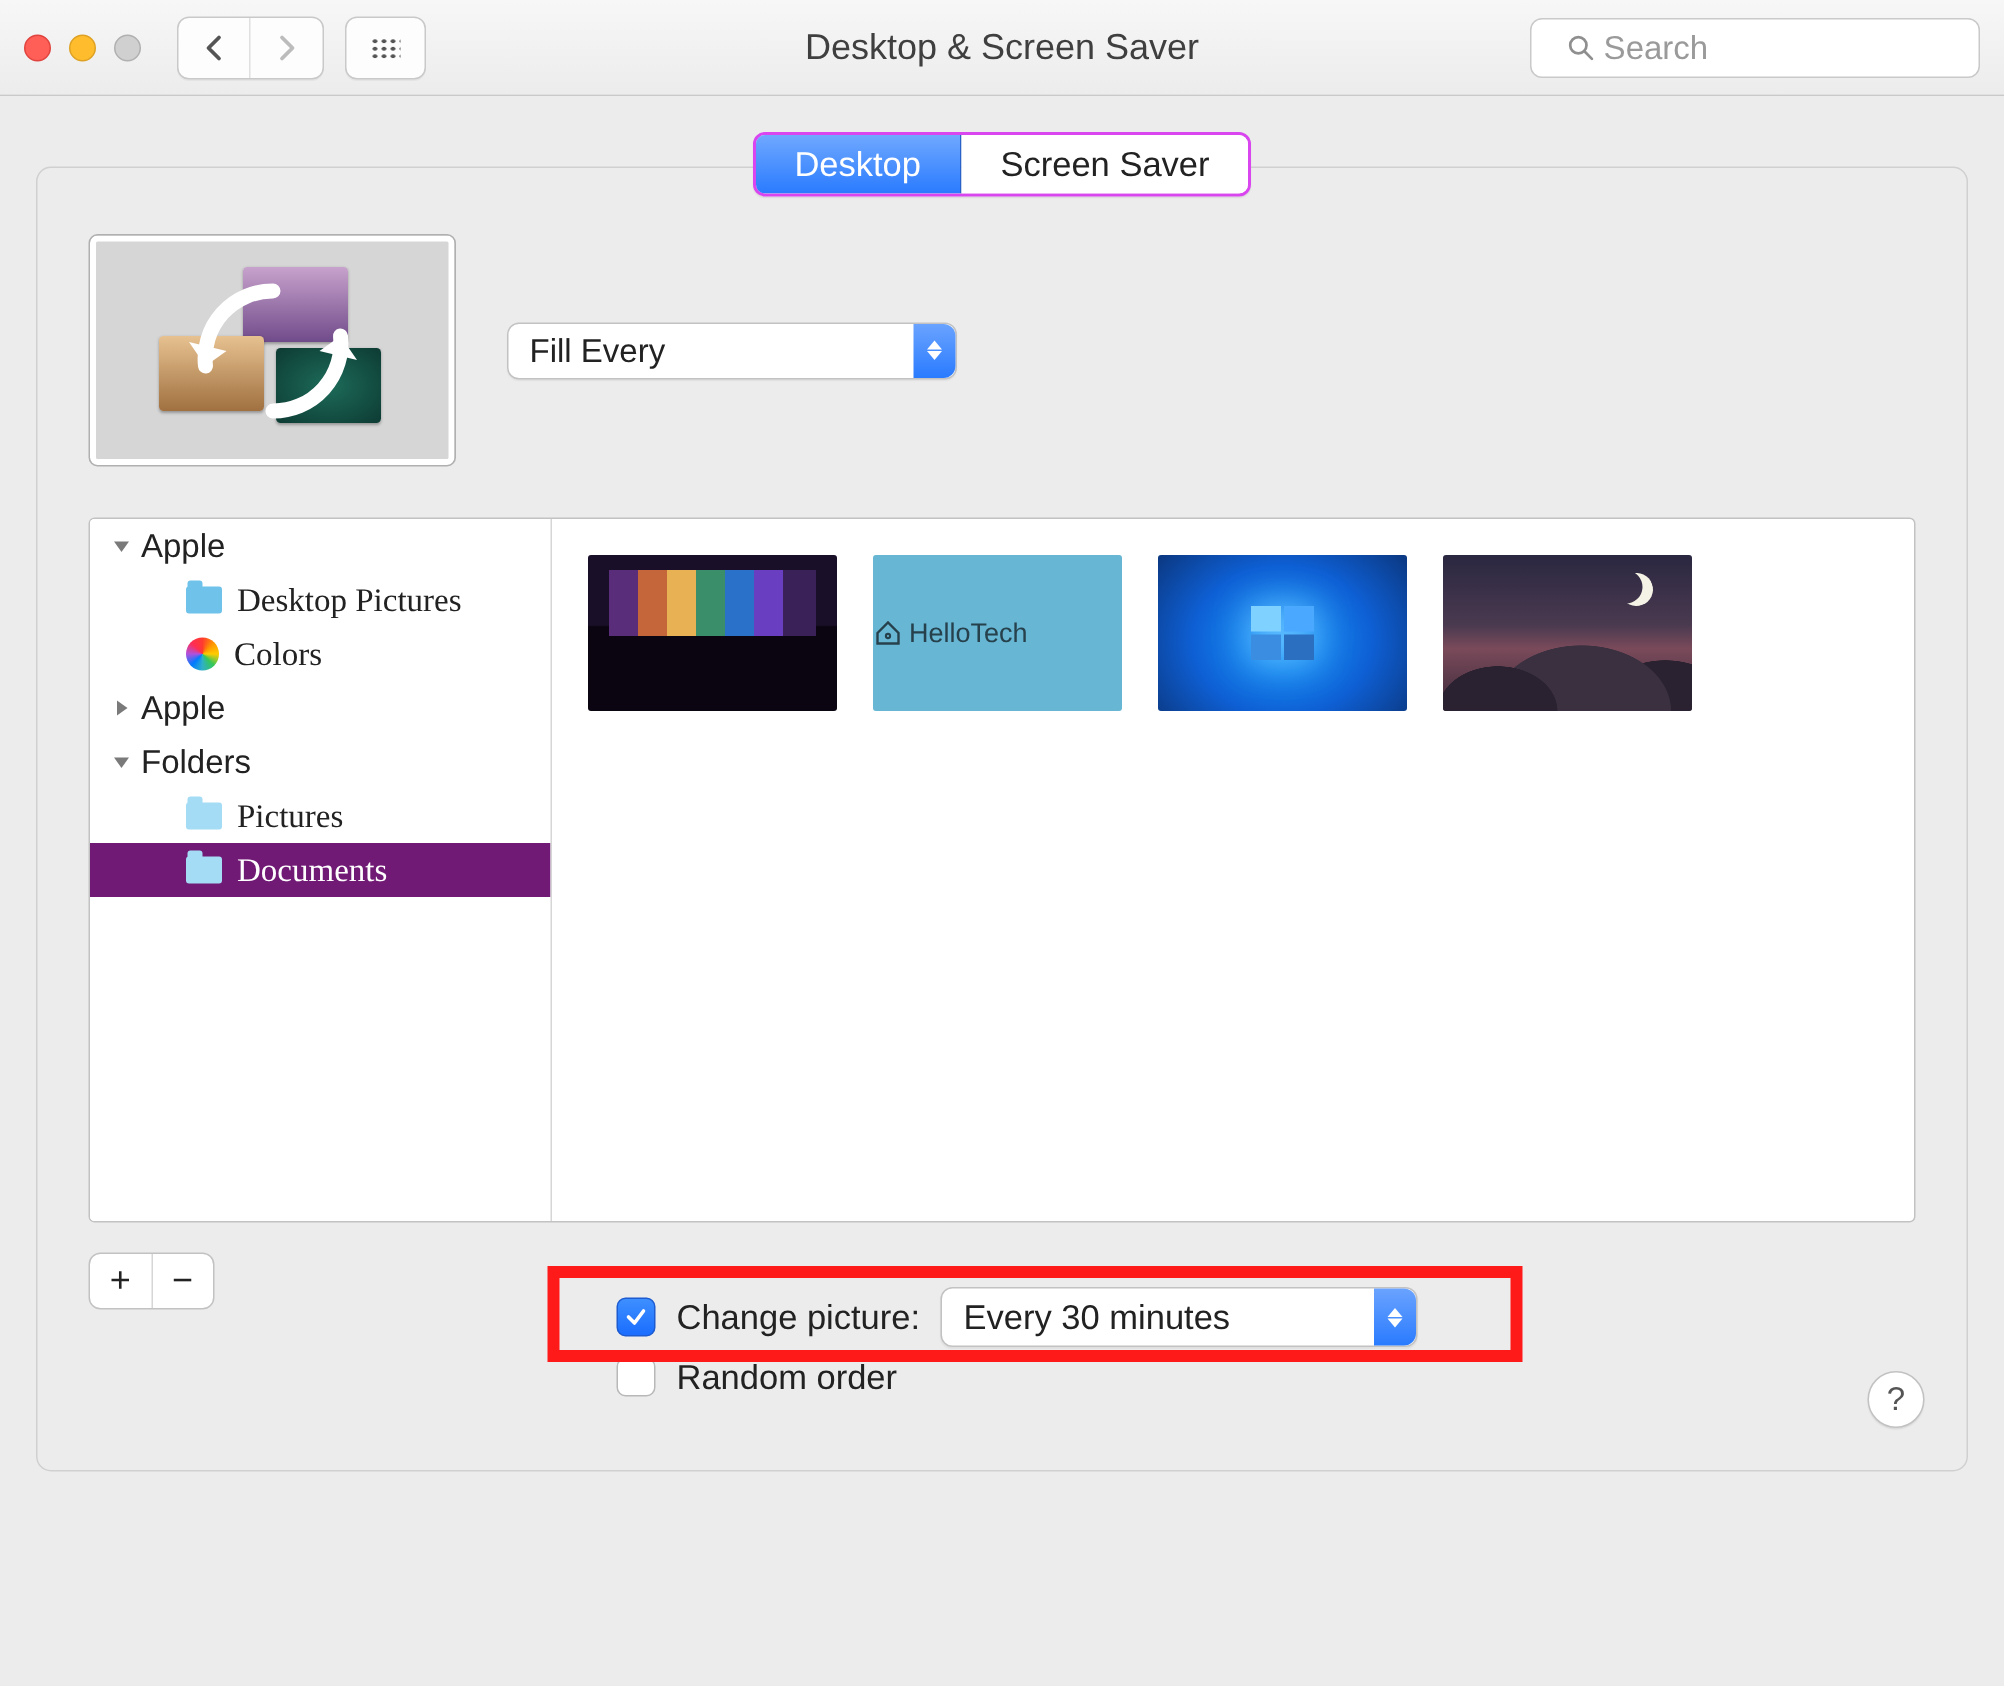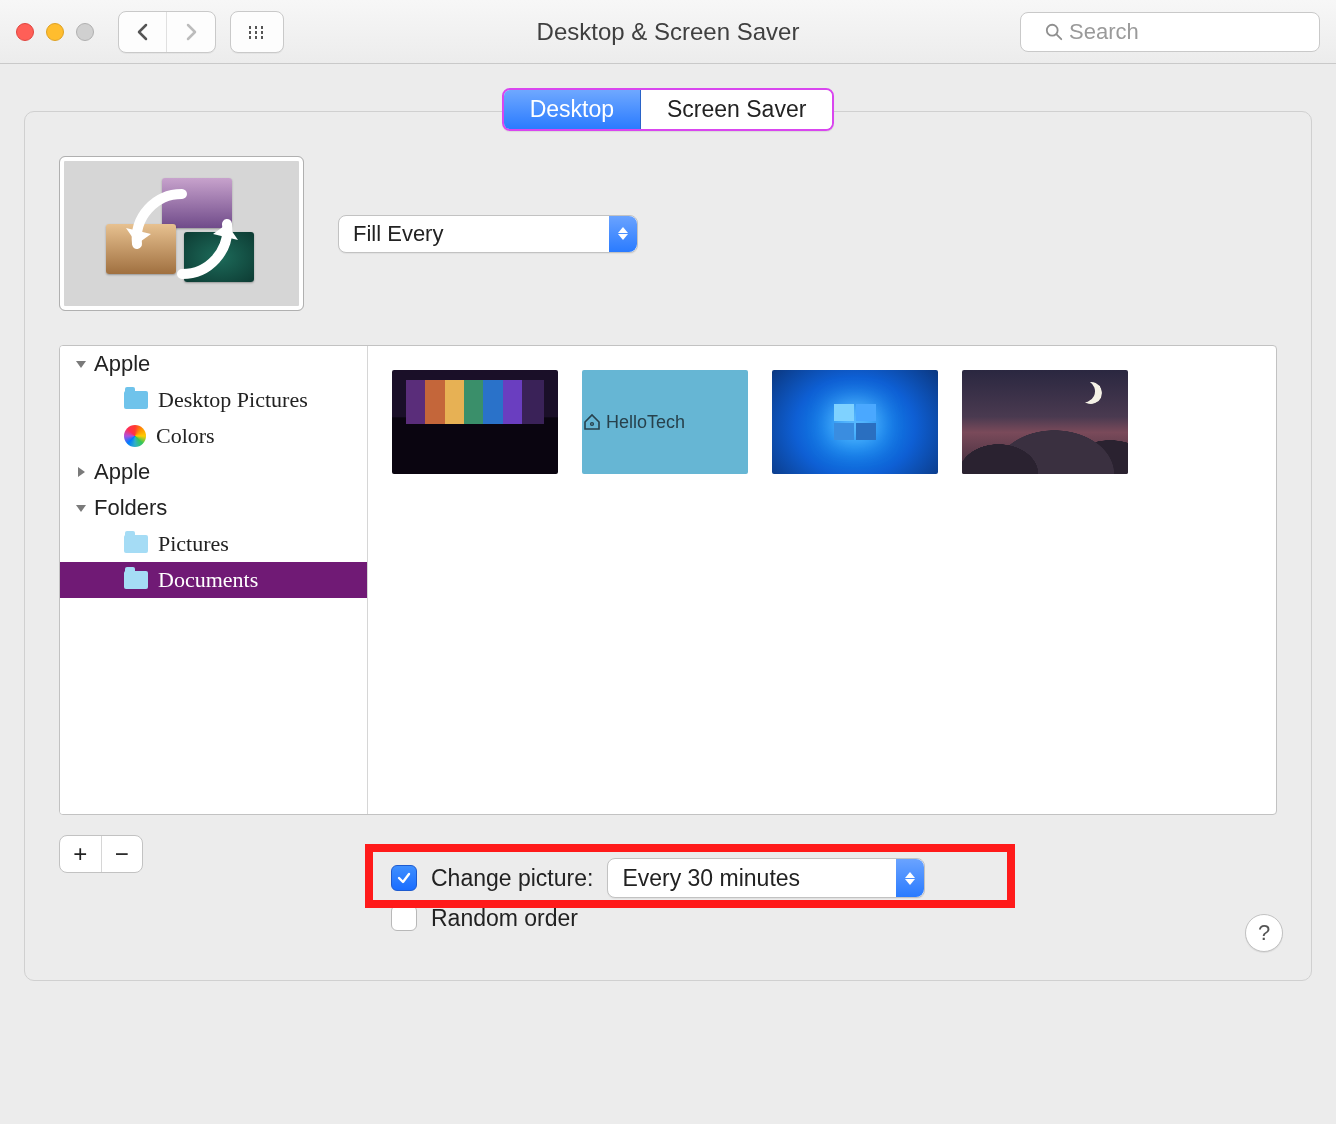--- a/index.html
+++ b/index.html
@@ -224,21 +224,21 @@
   .side-controls {
     display:flex; margin-top: 20px;
     border:1px solid #c2c2c2; border-radius:8px; background:#fff;
     width: 84px; overflow:hidden;
   }
   .side-controls .pm { flex:1; height:36px; display:flex;align-items:center;justify-content:center; font-size:24px; }
   .side-controls .pm:first-child { border-right:1px solid #d6d6d6; }
 
   .bottom-options {
     position:absolute;
-    left: 366px;
+    left: 386px;
     bottom: 42px;
   }
   .opt-row { display:flex; align-items:center; height:40px; gap:14px; font-size:23px; }
 
   .mac-checkbox {
     width:26px; height:26px; border-radius:6px; display:flex;align-items:center;justify-content:center;
     border:1px solid #b8b8b8; background:#fff;
   }
   .mac-checkbox.checked { background:linear-gradient(#3e8fff,#1a6dff); border:1px solid #1d5bd0; }
   .mac-checkbox.checked svg { display:block; }

